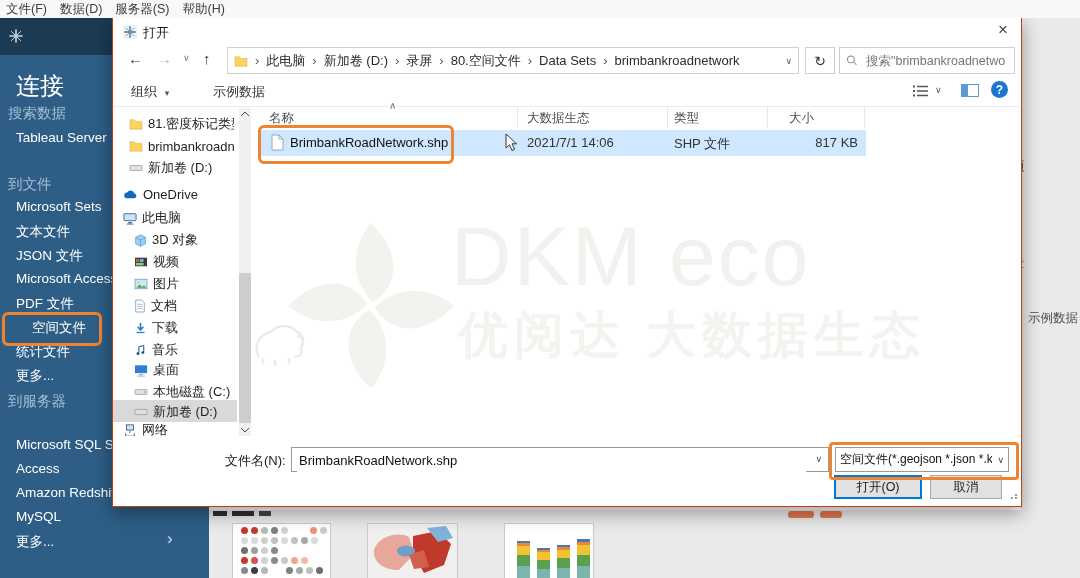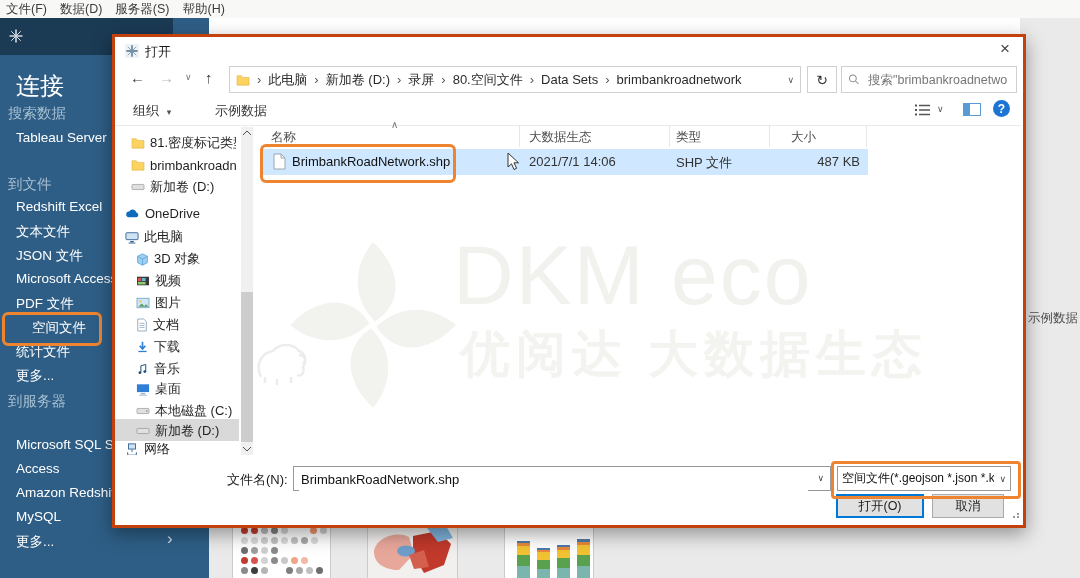--- a/index.html
+++ b/index.html
@@ -25,21 +25,21 @@
   .frag{position:absolute;font-size:12.5px;color:#4c4c4c;z-index:1;white-space:nowrap}
   .bottompanel{left:209px;top:510px;width:871px;height:68px;background:#eaeaea;z-index:1}
   .card{position:absolute;background:#fff;border:1px solid #cbcbcb;z-index:2;overflow:hidden}
   .dotrow{display:flex;align-items:center;gap:3px;margin:3px 0 0 8px;width:82px}
   .dot{width:7px;height:7px;border-radius:50%;flex:0 0 auto}
   .bars{display:flex;align-items:flex-end;gap:7px;padding:0 0 0 12px;height:60px}
   .bar{width:13px;display:flex;flex-direction:column;justify-content:flex-end}
   .seg{width:13px}
 
   
-  .dialog{left:112px;top:34px;width:908px;height:488px;background:#fff;border:3px solid #c2410c;
+  .dialog{left:112px;top:17px;width:908px;height:488px;background:#fff;border:1px solid #c2410c;
           box-shadow:0 6px 18px rgba(0,0,0,.38);z-index:10}
   .d-abs{position:absolute;white-space:nowrap}
   .d-title{font-size:13px;color:#1a1a1a}
   .navglyph{font-size:15px;color:#3b3b3b}
   .box{border:1px solid #d0d0d0;background:#fff;box-sizing:border-box}
   .crumb{font-size:13px;color:#2b2b2b;cursor:default}
   .crumbsep{font-size:13px;color:#555;margin:0 7px}
   .toolbtn{font-size:13px;color:#333}
   .hdr{font-size:12.5px;color:#4c4c4c}
   .cell{font-size:13px;color:#222}
@@ -76,21 +76,21 @@
     <g stroke="#cfd8e0" stroke-width="1">
         <path d="M3.2 3.2l9.6 9.6M12.8 3.2l-9.6 9.6"></path>
       </g>
   </svg>
 </div>
 
 <div class="sb-abs sb-title" style="left:16px;top:70px">连接</div>
 <div class="sb-abs sb-section" style="left:8px;top:104px">搜索数据</div>
 <div class="sb-abs sb-item" style="left:16px;top:130px">Tableau Server</div>
 <div class="sb-abs sb-section" style="left:8px;top:175px">到文件</div>
-<div class="sb-abs sb-item" style="left:16px;top:199px">Redshift Excel</div>
+<div class="sb-abs sb-item" style="left:16px;top:199px">Microsoft Sets</div>
 <div class="sb-abs sb-item" style="left:16px;top:223px">文本文件</div>
 <div class="sb-abs sb-item" style="left:16px;top:247px">JSON 文件</div>
 <div class="sb-abs sb-item" style="left:16px;top:271px">Microsoft Access</div>
 <div class="sb-abs sb-item" style="left:16px;top:295px">PDF 文件</div>
 <div class="sb-abs sb-item" style="left:32px;top:319px">空间文件</div>
 <div class="sb-abs sb-item" style="left:16px;top:343px">统计文件</div>
 <div class="sb-abs sb-item" style="left:16px;top:367px">更多...</div>
 <div class="sb-abs sb-section" style="left:8px;top:392px">到服务器</div>
 <div class="sb-abs sb-item" style="left:16px;top:437px">Microsoft SQL Server</div>
 <div class="sb-abs sb-item" style="left:16px;top:461px">Access</div>
@@ -421,21 +421,21 @@
   <div class="vline" style="left:751px;top:88px;height:22px"></div>
 
   <div class="d-abs" style="left:146px;top:112px;width:607px;height:26px;background:#cfe8ff"></div>
   <svg class="d-abs" style="left:158px;top:116px" width="13" height="17" viewBox="0 0 13 17">
     <path d="M1 1h7l4 4v11H1z" fill="#fff" stroke="#9aa7b2"></path>
       <path d="M8 1v4h4" fill="none" stroke="#9aa7b2"></path>
   </svg>
   <div class="d-abs cell" style="left:177px;top:117px;color:#111">BrimbankRoadNetwork.shp</div>
   <div class="d-abs cell" style="left:414px;top:117px;color:#333">2021/7/1 14:06</div>
   <div class="d-abs cell" style="left:561px;top:117px;color:#333">SHP 文件</div>
-  <div class="d-abs cell" style="left:660px;top:117px;width:85px;text-align:right;color:#333">487 KB</div>
+  <div class="d-abs cell" style="left:660px;top:117px;width:85px;text-align:right;color:#333">817 KB</div>
   <div class="orangebox" style="left:145px;top:107px;width:190px;height:33px;z-index:5"></div>
   <svg class="d-abs" style="left:392px;top:115px;z-index:20" width="13" height="19" viewBox="0 0 13 19">
     <path d="M1 1 L1 15 L4.5 11.8 L7 17.5 L9.6 16.3 L7 10.8 L11.5 10.8 Z" fill="#fff" stroke="#333" stroke-width="1"></path>
   </svg>
 
   <div class="d-abs" style="left:112px;top:434px;font-size:13px;color:#1a1a1a">文件名(N):</div>
   <div class="d-abs box" style="left:178px;top:429px;width:538px;height:25px;border-color:#999">
     <input style="border: none; outline: none; width: 505px; height: 21px; margin: 1px 0px 0px 5px; font-size: 13px; color: rgb(17, 17, 17);" value="BrimbankRoadNetwork.shp">
     <span style="position:absolute;right:6px;top:6px;font-size:9px;color:#444">∨</span>
   </div>

